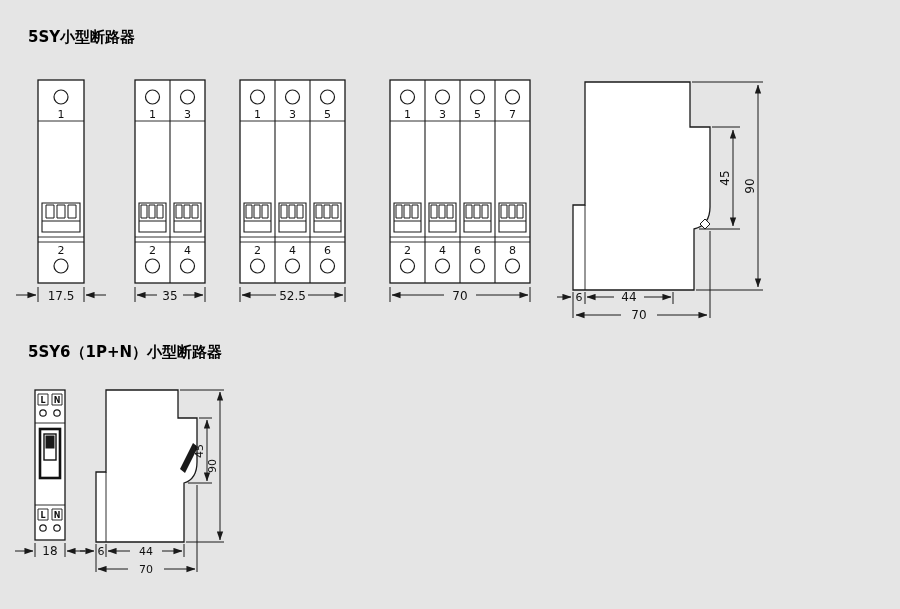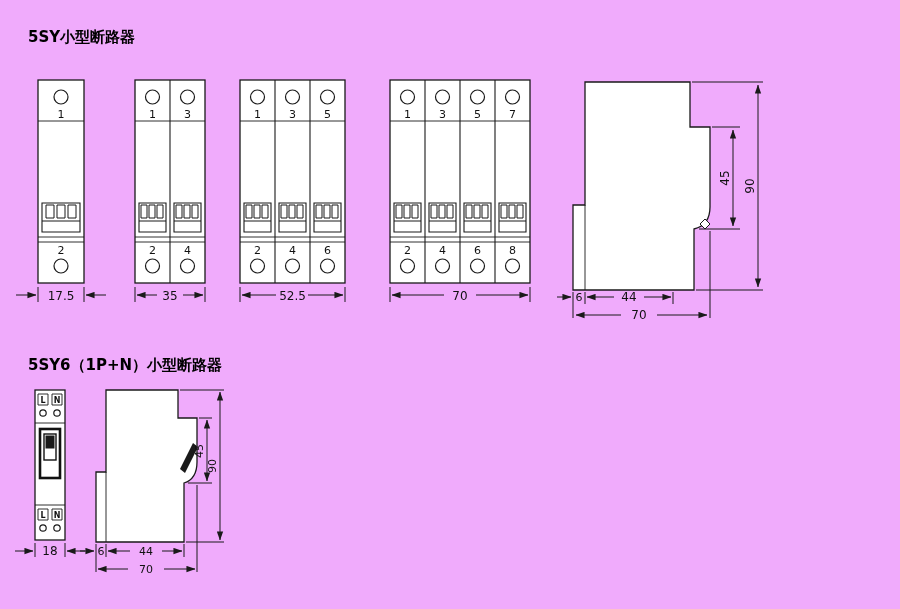--- a/index.html
+++ b/index.html
@@ -1,19 +1,19 @@
 <!DOCTYPE html>
 <html><head>
 <meta charset="utf-8">
 <style>
   html,body{margin:0;padding:0;background:#fff;}
-  #canvas{position:relative;width:900px;height:609px;background:#f0abfc;font-family:"DejaVu Sans",sans-serif;overflow:hidden;}
+  #canvas{position:relative;width:900px;height:609px;background:#e5e5e5;font-family:"DejaVu Sans",sans-serif;overflow:hidden;}
   .title{position:absolute;left:28px;font-weight:700;font-size:15px;color:#000;font-family:"DejaVu Sans","Liberation Sans",sans-serif;}
   #t1{top:28px;}
-  #t2{top:356px;}
+  #t2{top:343px;}
   svg{position:absolute;top:0;left:0;}
   .outline{fill:#fff;stroke:#1a1a1a;stroke-width:1.3;stroke-linejoin:miter;}
   .ln{stroke:#1a1a1a;stroke-width:1.1;fill:none;}
   .thin{stroke:#1a1a1a;stroke-width:0.9;fill:none;}
   .dim{stroke:#1a1a1a;stroke-width:1;fill:none;}
   .tooth{fill:#fff;stroke:#1a1a1a;stroke-width:1;}
   .term{fill:#fff;stroke:#1a1a1a;stroke-width:1.2;}
   .dark{fill:#1a1a1a;stroke:none;}
   text{font-family:"DejaVu Sans",sans-serif;fill:#111;}
   .num{font-size:11px;text-anchor:middle;}

